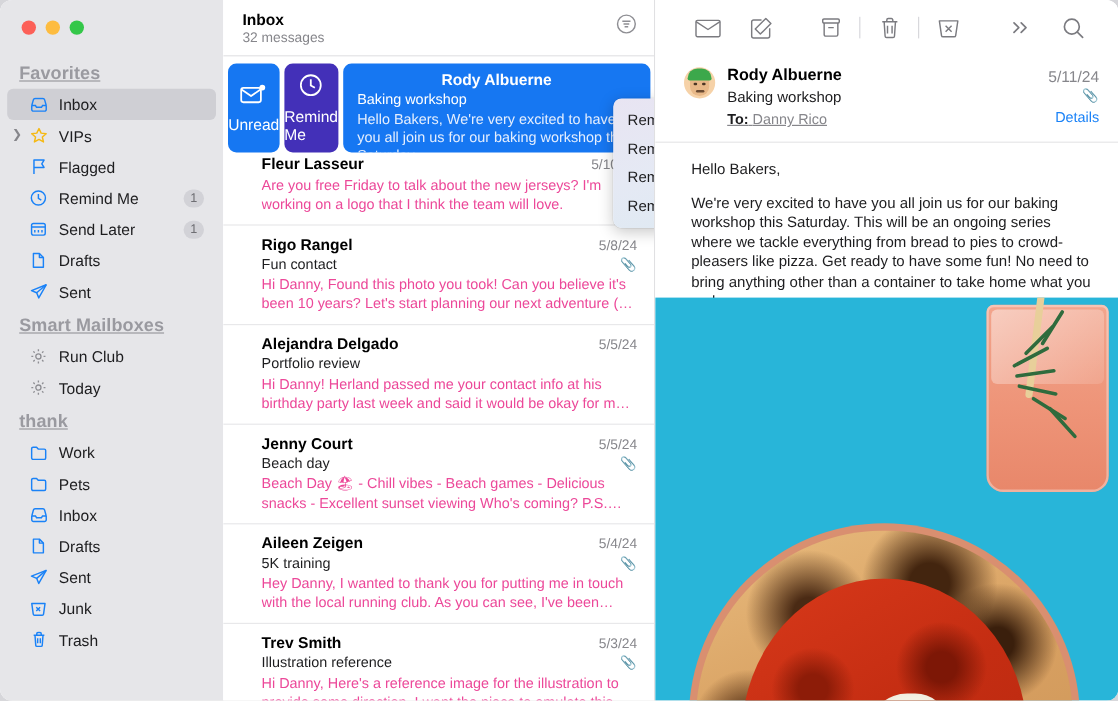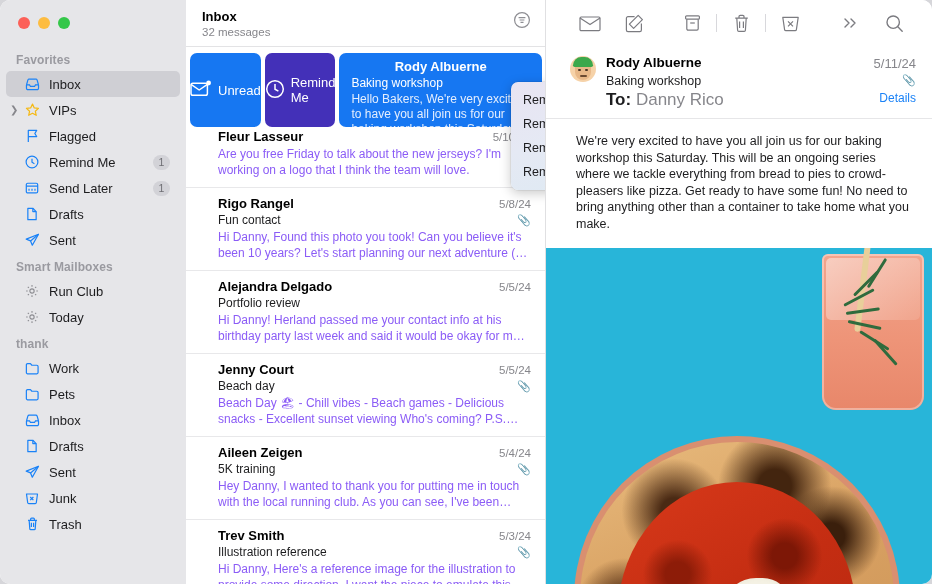--- a/index.html
+++ b/index.html
@@ -34,25 +34,26 @@
     align-items: center;
     padding-left: 18px;
     gap: 8px;
   }
   .light { width: 12px; height: 12px; border-radius: 50%; }
   .light.red { background: #fc6058; }
   .light.yellow { background: #fdbc40; }
   .light.green { background: #34c749; }
 
   .sb-section {
-    font-size: 12px;
+    font-size: 15px;
     font-weight: bold;
     color: #9a9aa0;
     padding: 7px 0 4px 16px;
     letter-spacing: 0.1px;
+    text-decoration: underline;
   }
   .sb-item {
     height: 26px;
     display: flex;
     align-items: center;
     padding-left: 16px;
     padding-right: 10px;
     margin: 0 6px;
     border-radius: 5px;
     font-size: 13px;
@@ -116,40 +117,40 @@
     padding: 8px 14px 9px 32px;
     border-bottom: 1px solid #e8e8ea;
   }
   .row .r1 { display: flex; justify-content: space-between; align-items: baseline; }
   .row .sender { font-size: 13px; font-weight: bold; color: #000; }
   .row .date { font-size: 11.5px; color: #86868b; white-space: nowrap; }
   .row .r2 { display: flex; justify-content: space-between; align-items: baseline; margin-top: 2px; }
   .row .subject { font-size: 12px; color: #1d1d1f; }
   .row .clip { color: #a1a1a6; font-size: 11px; }
   .row .preview {
-    font-size: 12px; color: #8b5cf6; line-height: 15.5px;
+    font-size: 12px; color: #ec4899; line-height: 15.5px;
     margin-top: 3px;
     display: -webkit-box; -webkit-line-clamp: 2; -webkit-box-orient: vertical;
     overflow: hidden;
   }
 
   
   #swipe-area {
     position: absolute;
     top: 53px; left: 0; width: 360px; height: 74px;
     display: flex;
     gap: 4px;
     padding-left: 4px;
     z-index: 5;
   }
   .swipe-btn {
     width: 92px; height: 74px;
     border-radius: 7px;
     display: flex;
-    flex-direction: row;
+    flex-direction: column;
     align-items: center;
     justify-content: center;
     gap: 6px;
     color: #fff;
     font-size: 13px;
   }
   .swipe-btn.unread { background: #1677f2; }
   .swipe-btn.remind { background: #4330b8; }
   .swipe-sel-row {
     flex: 1 1 auto;
@@ -218,21 +219,21 @@
   .memoji-cap { position: absolute; left: 3px; top: 1px; width: 20px; height: 10px; background: #3ca84b; border-radius: 10px 10px 2px 2px; }
   .memoji-face { position: absolute; left: 5px; top: 9px; width: 16px; height: 15px; background: #e8b888; border-radius: 0 0 8px 8px; }
   .memoji-eye { position: absolute; top: 13px; width: 3px; height: 2px; background: #4a3524; border-radius: 1px; }
   .memoji-eye.l { left: 8px; }
   .memoji-eye.r { left: 15px; }
   .memoji-mouth { position: absolute; left: 10px; top: 19px; width: 7px; height: 2px; background: #6b4a31; border-radius: 1px; }
 
   #head-main { flex: 1 1 auto; }
   #head-main .from { font-size: 13.5px; font-weight: bold; color: #000; line-height: 18px; }
   #head-main .subj { font-size: 12.5px; color: #1d1d1f; line-height: 17px; margin-top: 1px; }
-  #head-main .to { font-size: 17px; color: #86868b; line-height: 17px; margin-top: 1px; }
+  #head-main .to { font-size: 12px; color: #86868b; line-height: 17px; margin-top: 1px; text-decoration: underline; }
   #head-main .to b { color: #1d1d1f; font-weight: bold; }
   #head-right { text-align: right; flex: 0 0 auto; padding-top: 1px; }
   #head-right .date { font-size: 13px; color: #86868b; line-height: 17px; }
   #head-right .clip { color: #a1a1a6; font-size: 11px; line-height: 17px; }
   #head-right .details { font-size: 12px; color: #1a82f7; line-height: 18px; }
 
   #msg-body {
     padding: 14px 20px 10px 30px;
     font-size: 12.5px;
     color: #1d1d1f;
@@ -681,20 +682,21 @@
         </div>
       </div>
       <div id="head-right">
         <div class="date">5/11/24</div>
         <div class="clip">📎</div>
         <div class="details">Details</div>
       </div>
     </div>
 
     <div id="msg-body">
+      <p>Hello Bakers,</p>
       <p>We're very excited to have you all join us for our baking workshop this Saturday. This will be an ongoing series where we tackle everything from bread to pies to crowd-pleasers like pizza. Get ready to have some fun! No need to bring anything other than a container to take home what you make.</p>
     </div>
 
     <div id="photo">
       <div class="glass">
         <span class="glass-ice"></span>
       </div>
       <div class="straw"></div>
       <div class="sprig">
         <i style="left:10px; top:40px; transform:rotate(-28deg)"></i>

